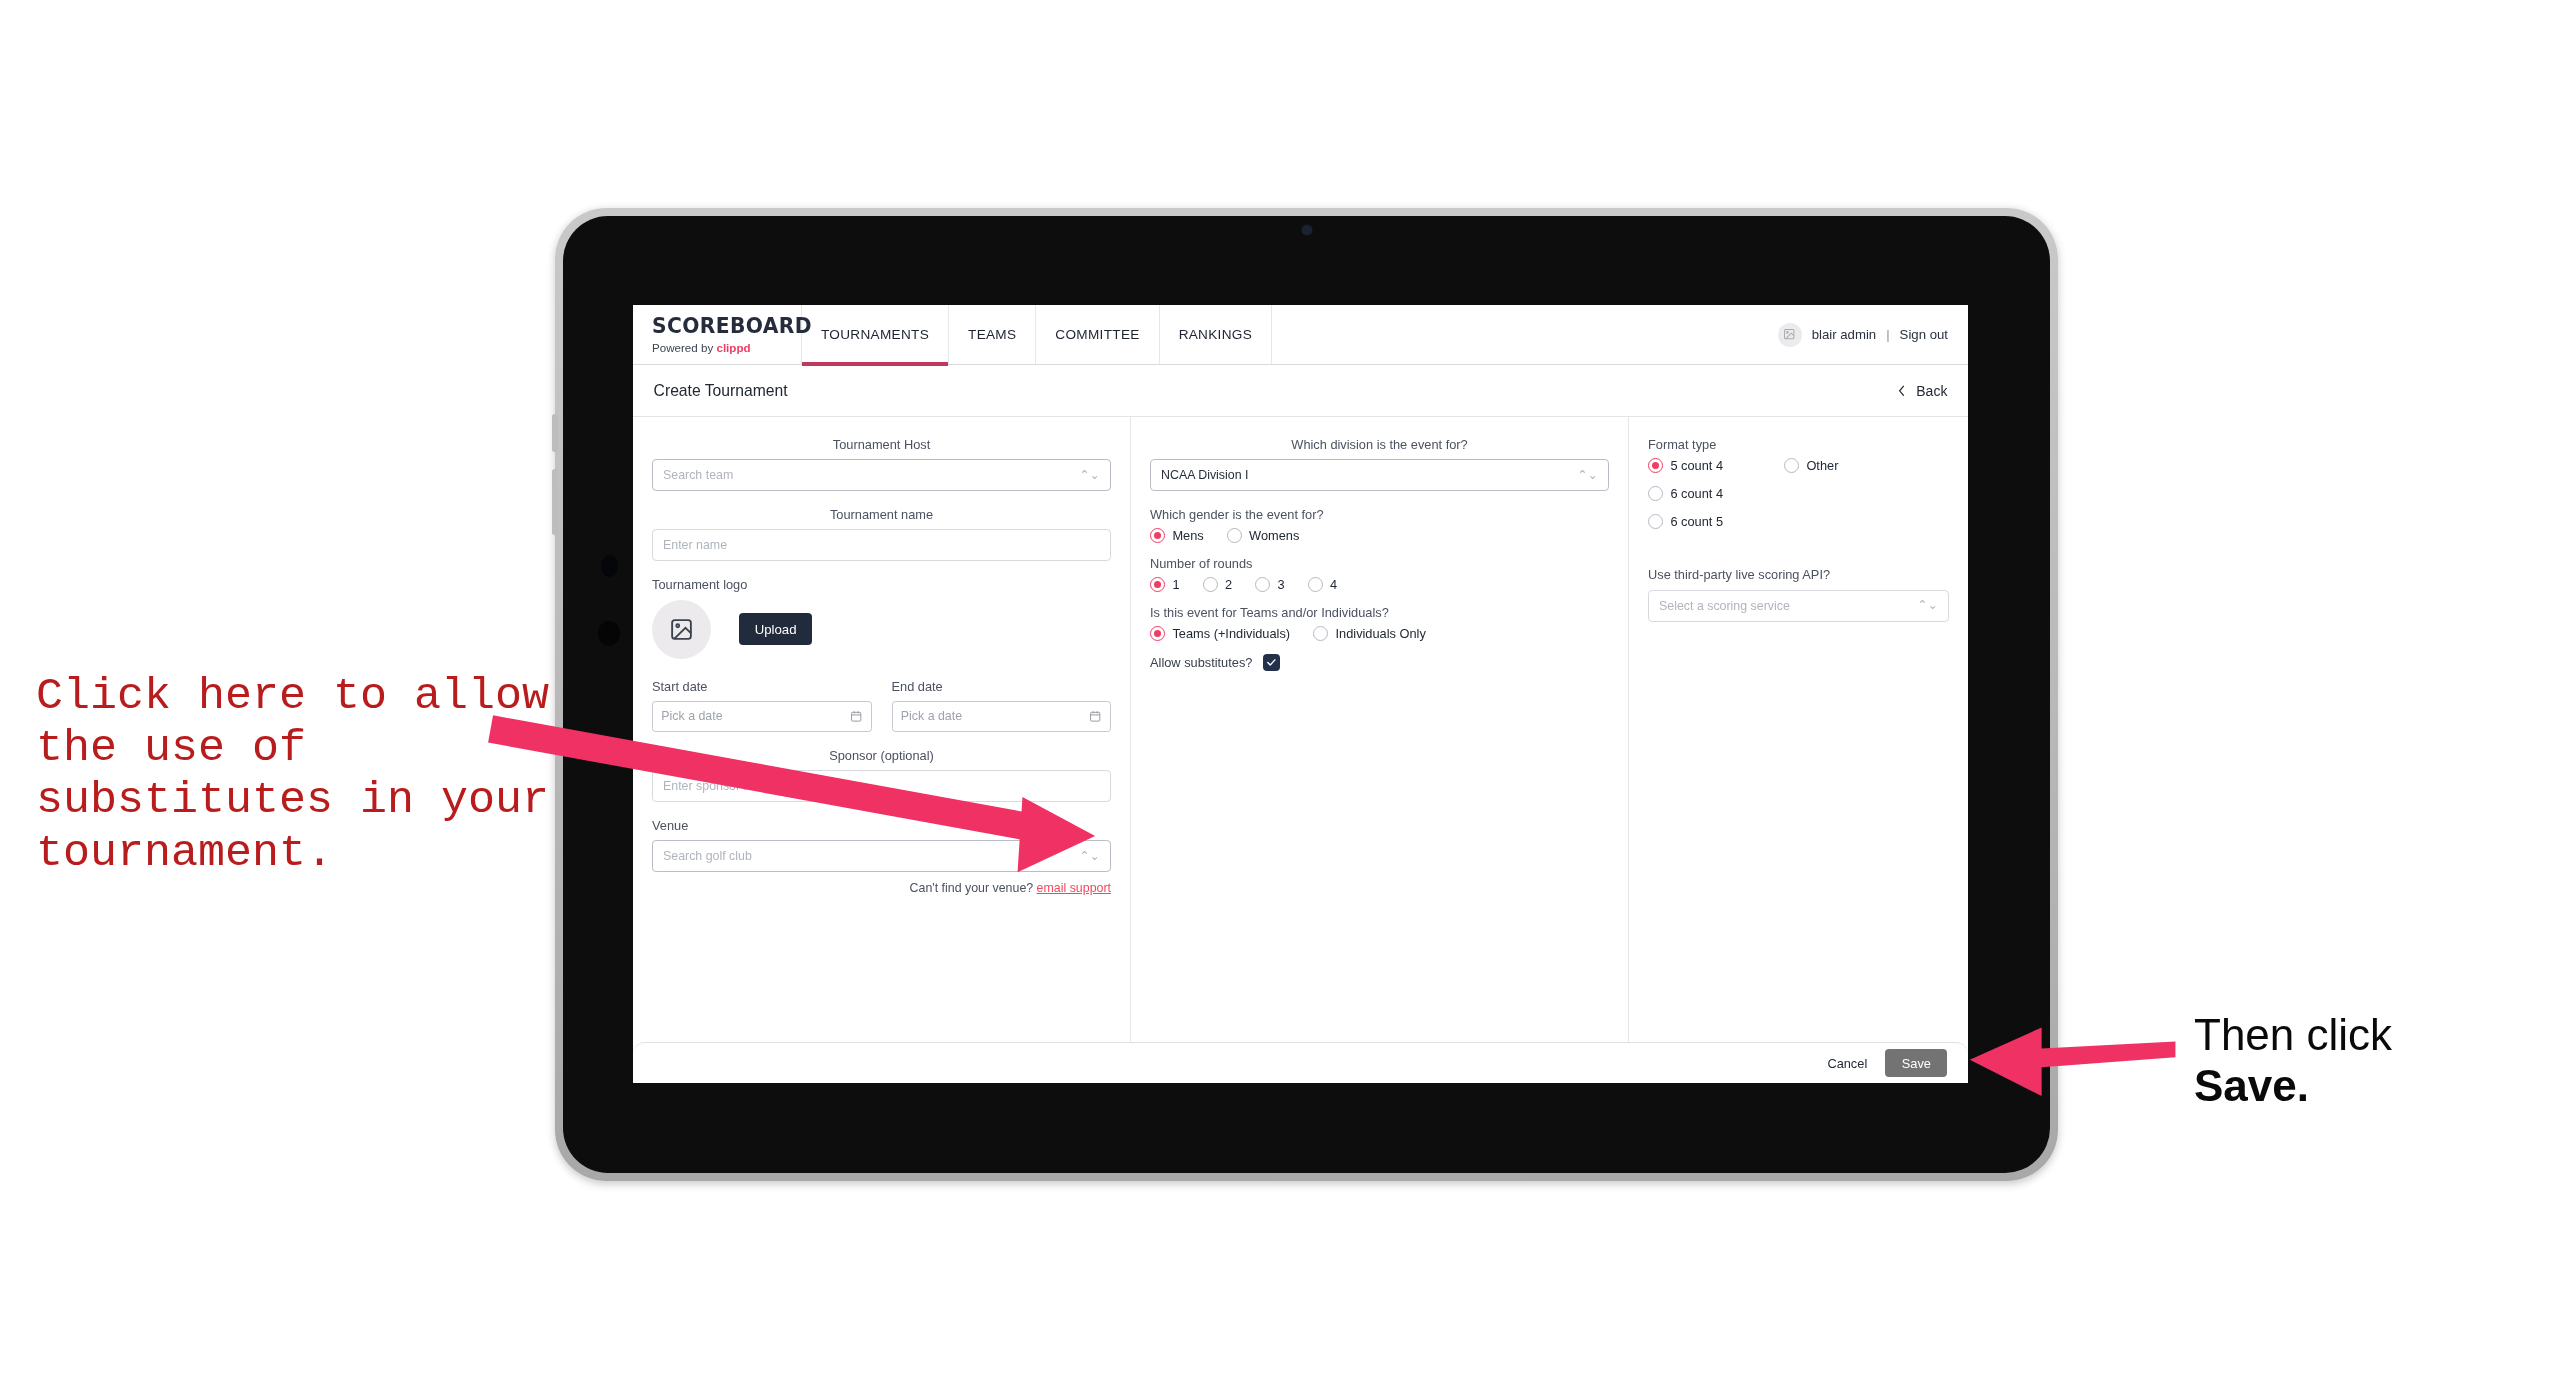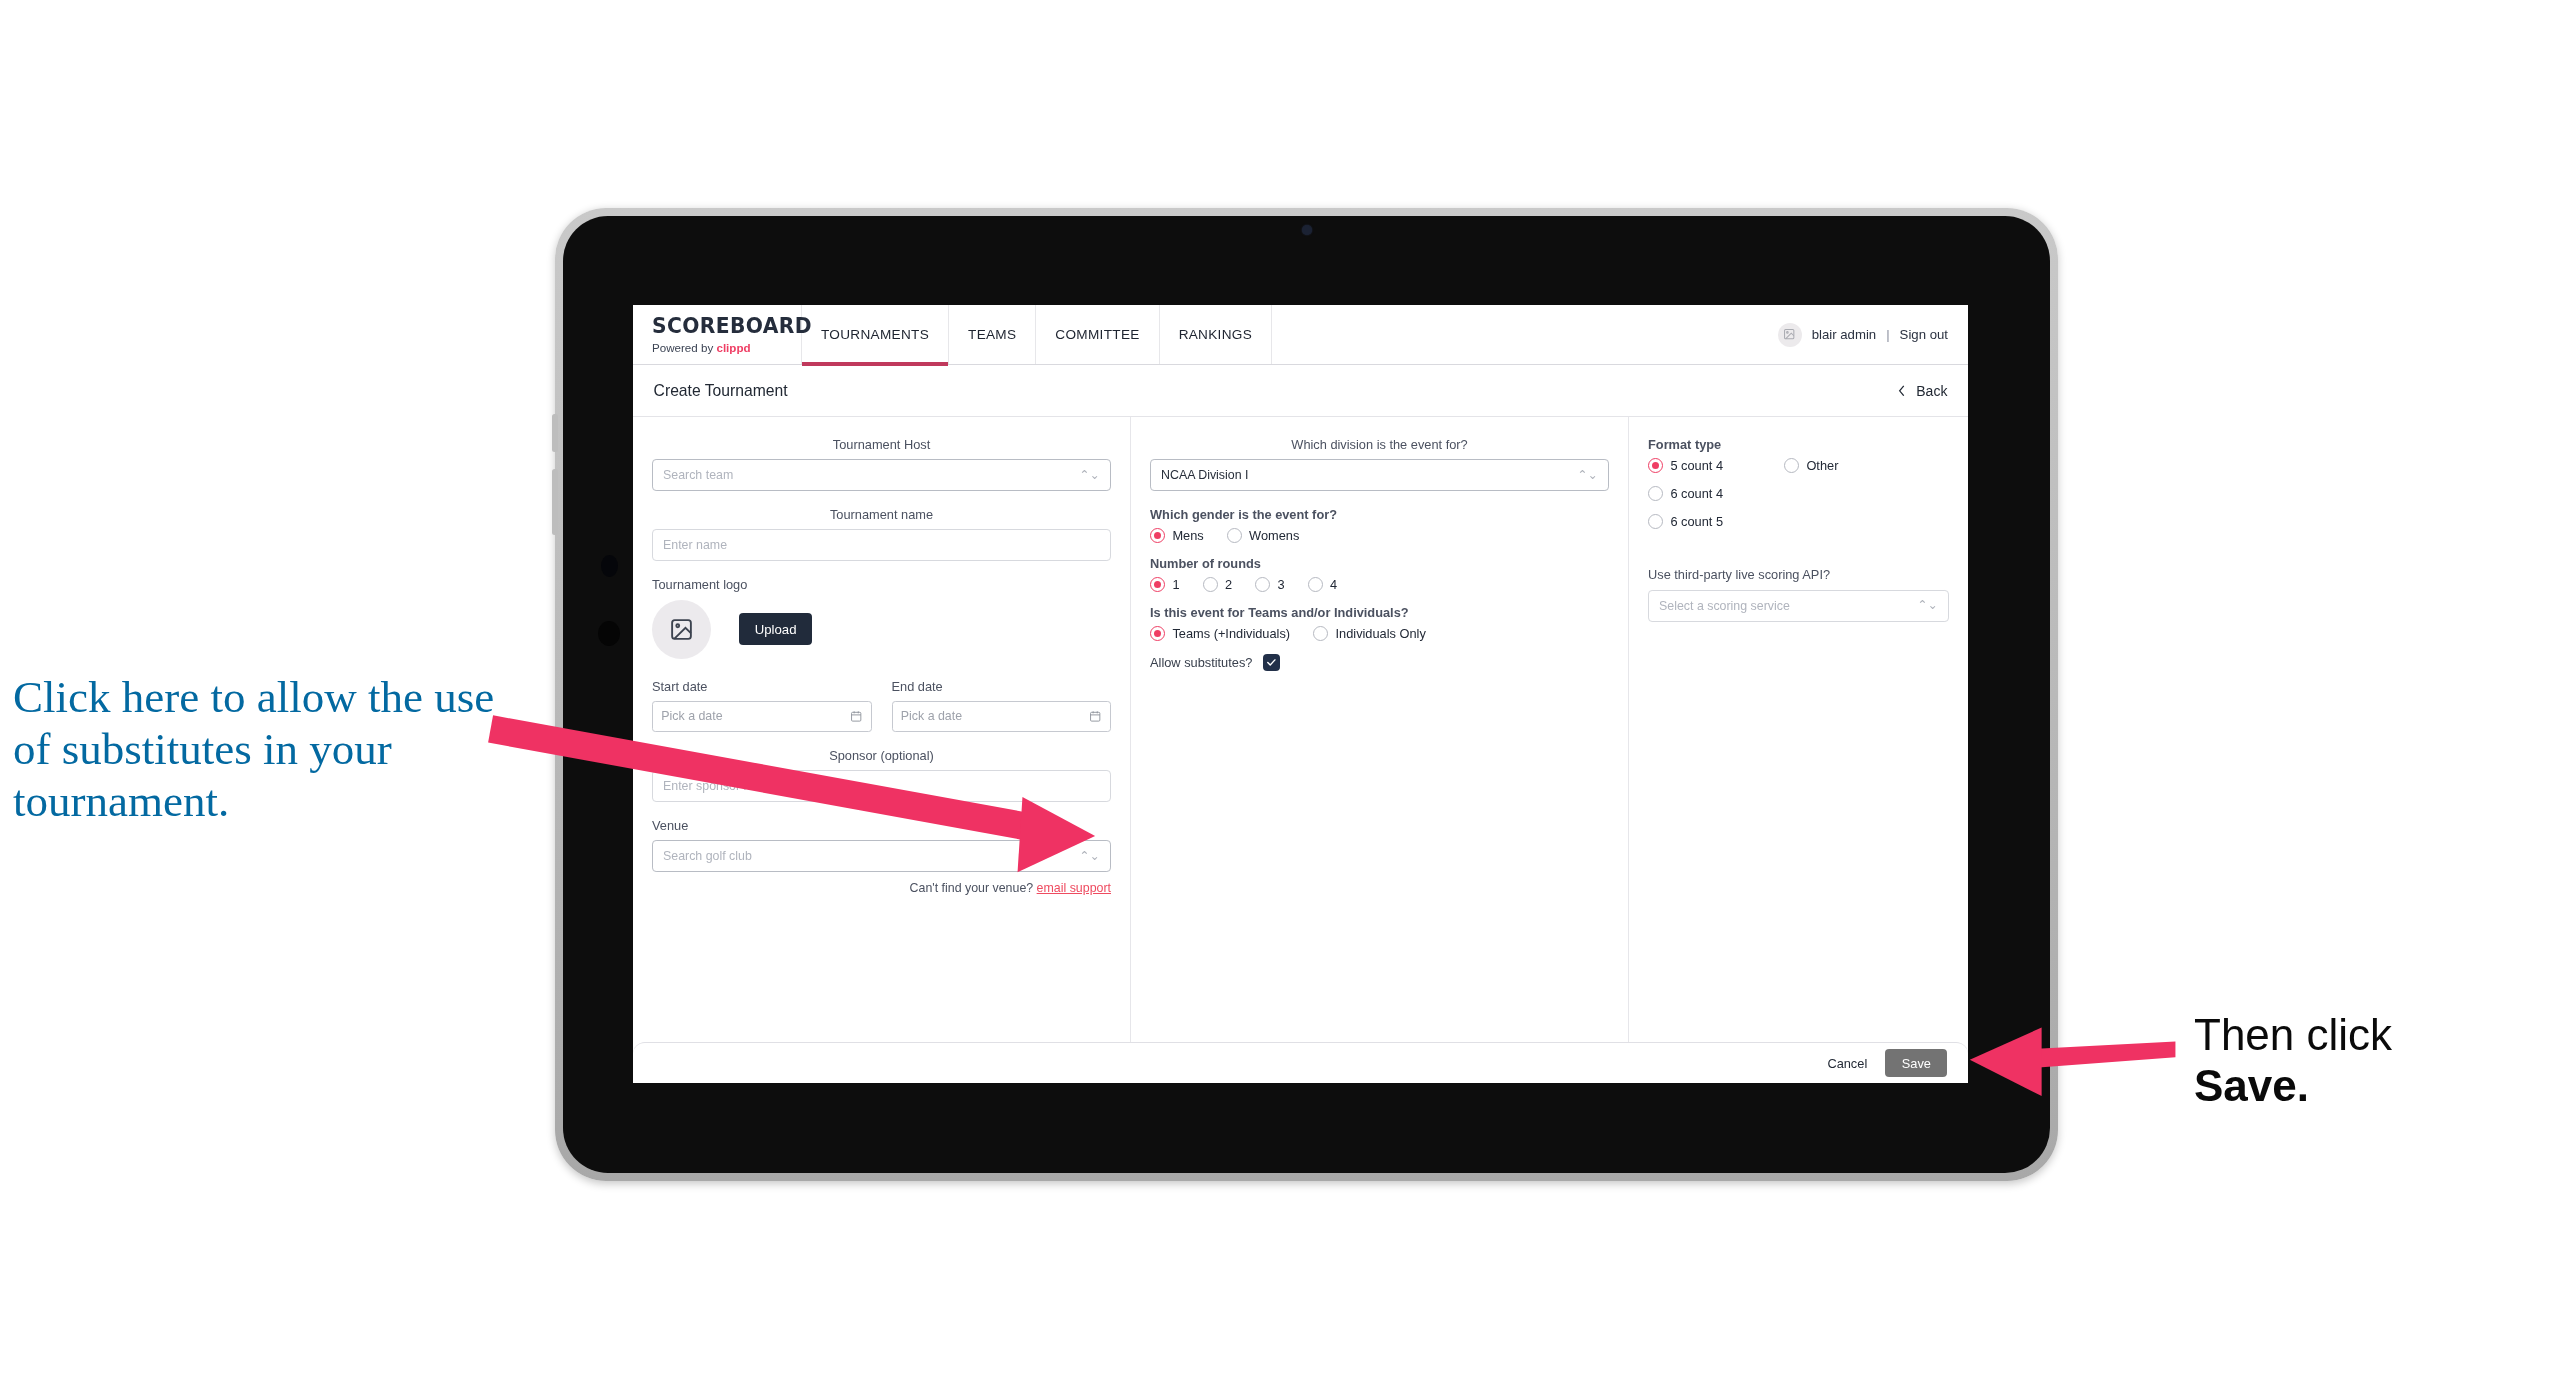--- a/index.html
+++ b/index.html
@@ -97,21 +97,21 @@
   
   #form-area{ display:flex; height:626px; }
   .col{ padding:20px 0 0 0; position:relative; }
   #col-left{ width:459px; padding-left:19px; padding-right:19px;
              border-right:0.8px solid #e6e6ea; }
   #col-mid { width:459px; padding-left:19px; padding-right:19px;
              border-right:0.8px solid #e6e6ea; }
   #col-right{ flex:1; padding-left:19px; padding-right:19px; }
 
   .field-label{ font-size:12.8px; color:#4b5160; margin-bottom:7.4px; }
-  .field-label.tight{ margin-bottom:5.8px;font-weight:bold; }
+  .field-label.tight{ margin-bottom:5.8px; }
   .blk{ margin-bottom:15.7px;text-align:center; }
 
   .input{
     height:32px; border:0.8px solid #b8bcc4; border-radius:4.1px;
     display:flex; align-items:center; padding:0 10px;
     font-size:12.4px; color:#b0b4bd; background:#fff; box-sizing:border-box;
   }
   .input.light{ border-color:#d7d9de; }
   .input .val{ color:#272e3a; }
   .input .spin{ margin-left:auto; color:#aeb2ba; font-size:12.4px; line-height:1;}
@@ -181,23 +181,23 @@
     padding-right:20.6px;gap:18px;border-radius:12px;
   }
   #cancel-btn{font-size:12.8px;color:#232a36;cursor:pointer;}
   #save-btn{
     background:#737373;color:#fff;font-size:12.8px;border-radius:4.1px;
     padding:6.6px 16.5px;cursor:pointer;
   }
 
   
   #anno-left{
-    position:absolute;left:13px;top:671px;width:529px;
-    font-size:45px;line-height:1.16;color:#0369a1;
-    font-family:Liberation Serif, serif;
+    position:absolute;left:36px;top:671px;width:529px;
+    font-size:45px;line-height:1.16;color:#b91c1c;
+    font-family:Liberation Mono, monospace;
   }
   #anno-right{
     position:absolute;left:2194px;top:1009px;width:355px;
     font-size:44px;line-height:1.16;color:#0a0a0a;
     font-family:"Liberation Sans", sans-serif;
   }
   #anno-right .b{font-weight:700;}
   #arrows{position:absolute;left:0;top:0;width:2576px;height:1386px;
           pointer-events:none;}
 </style>

